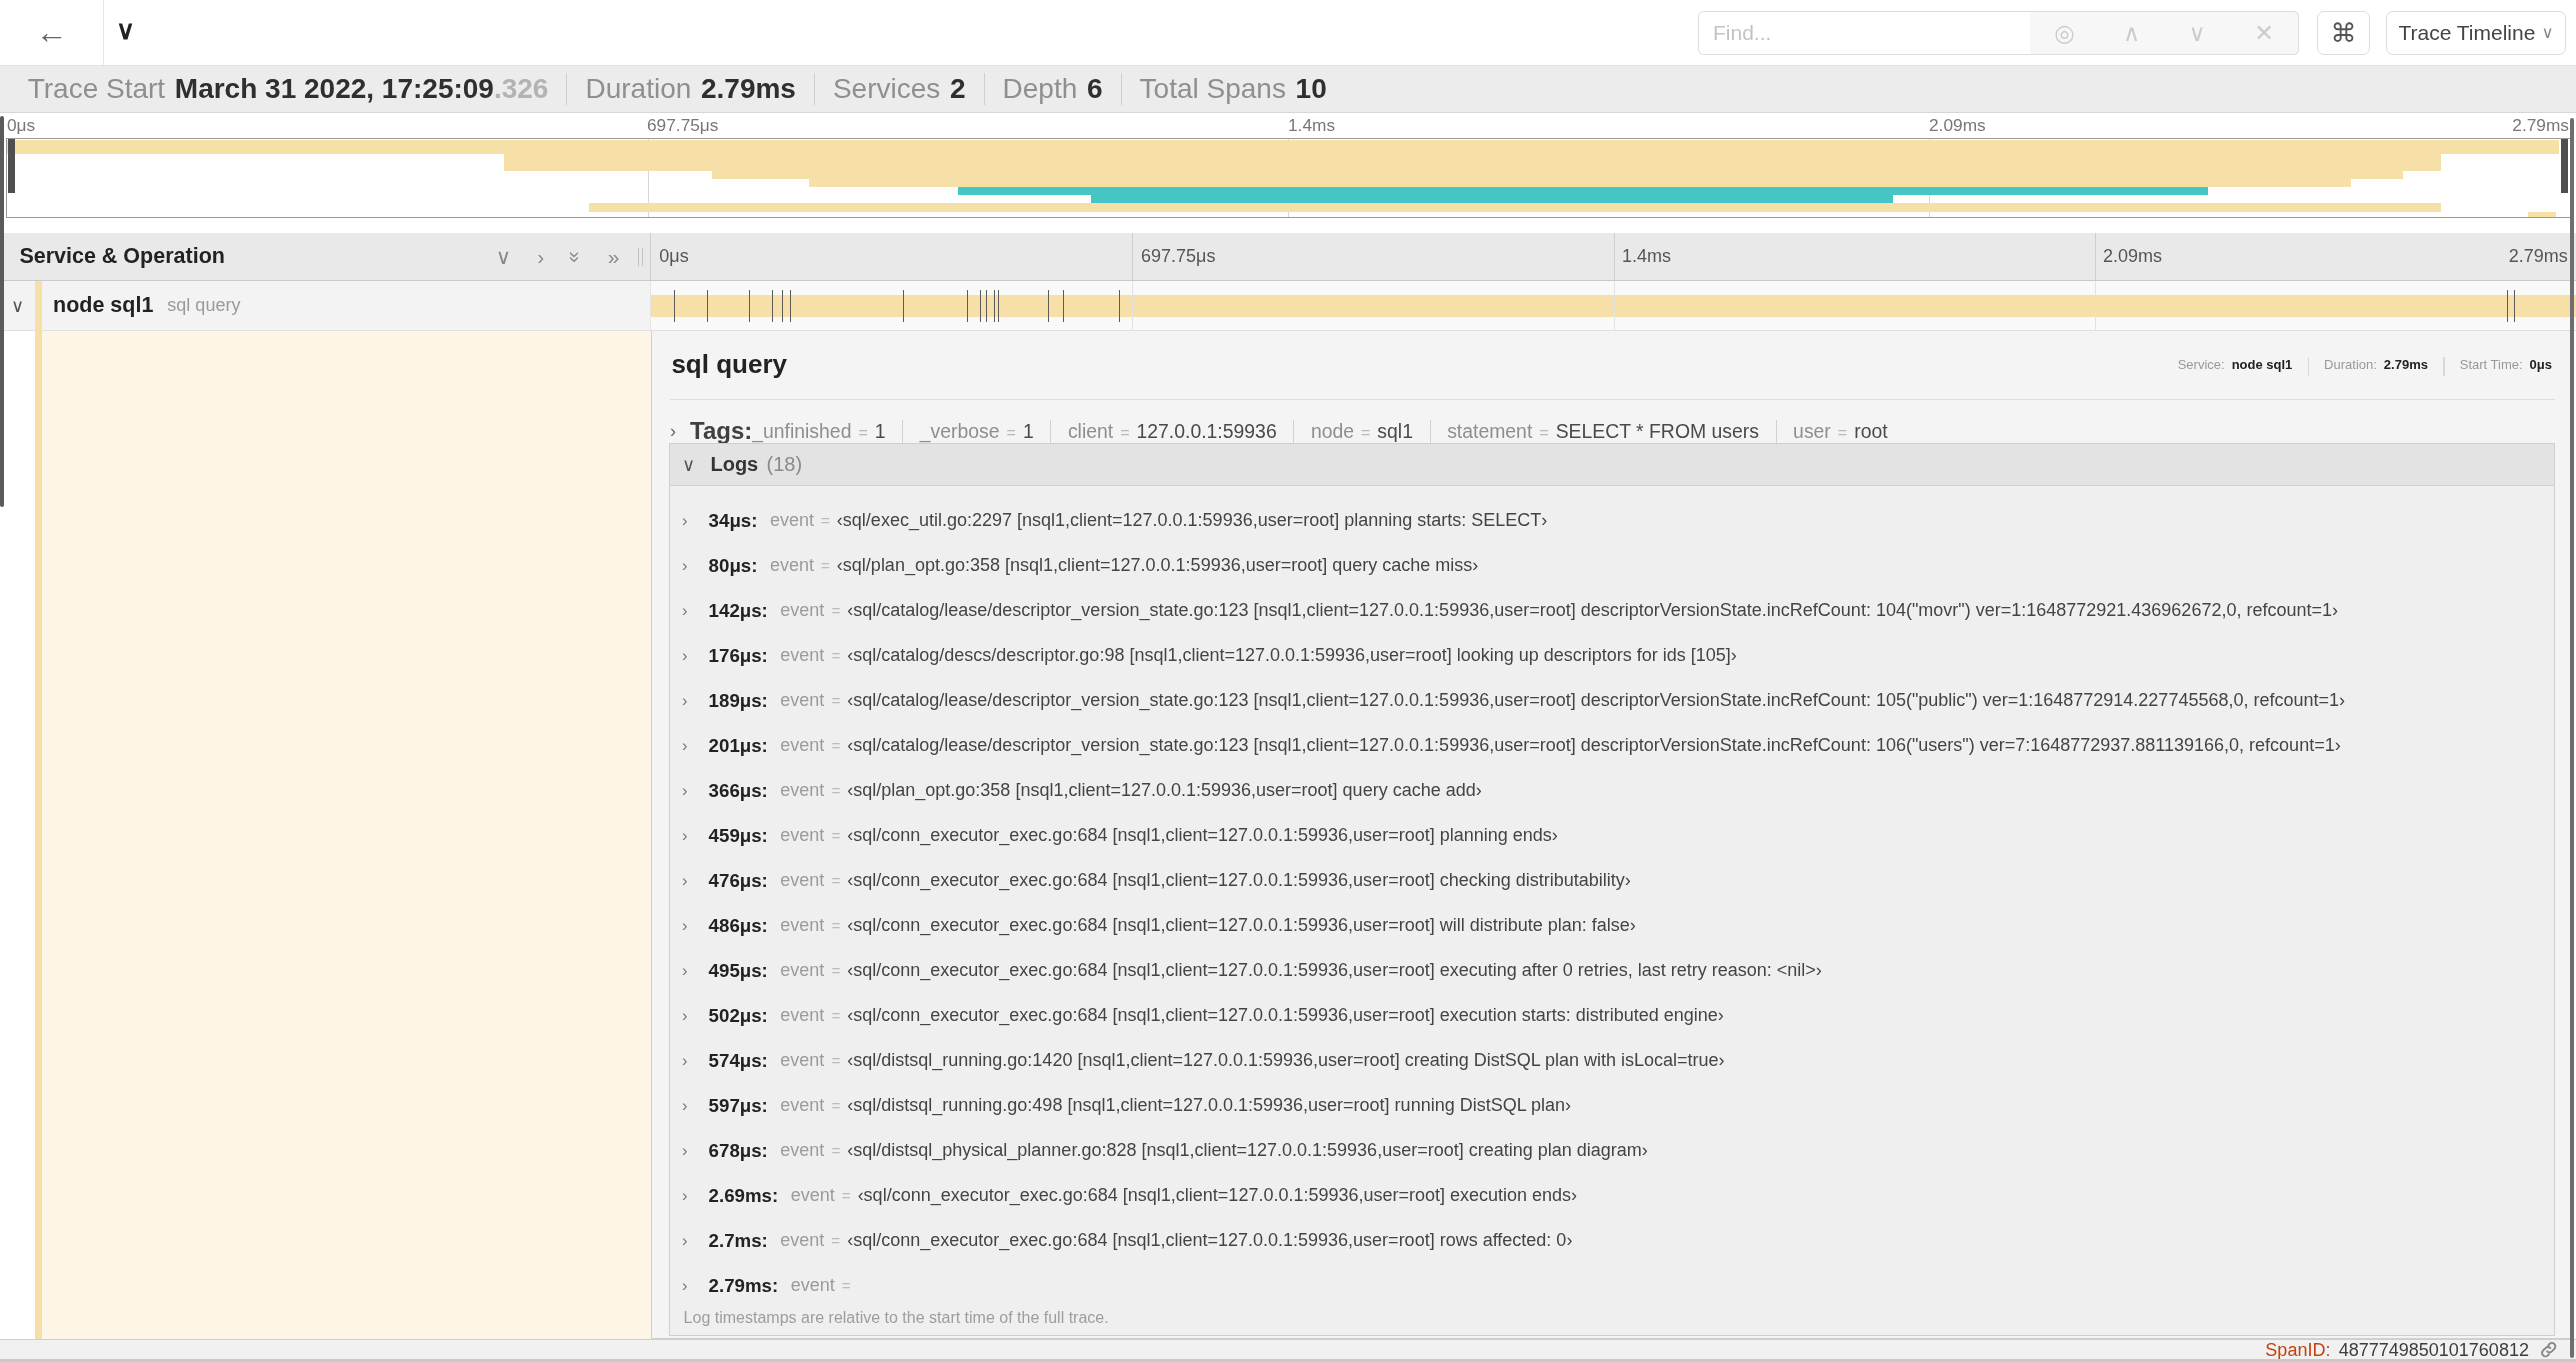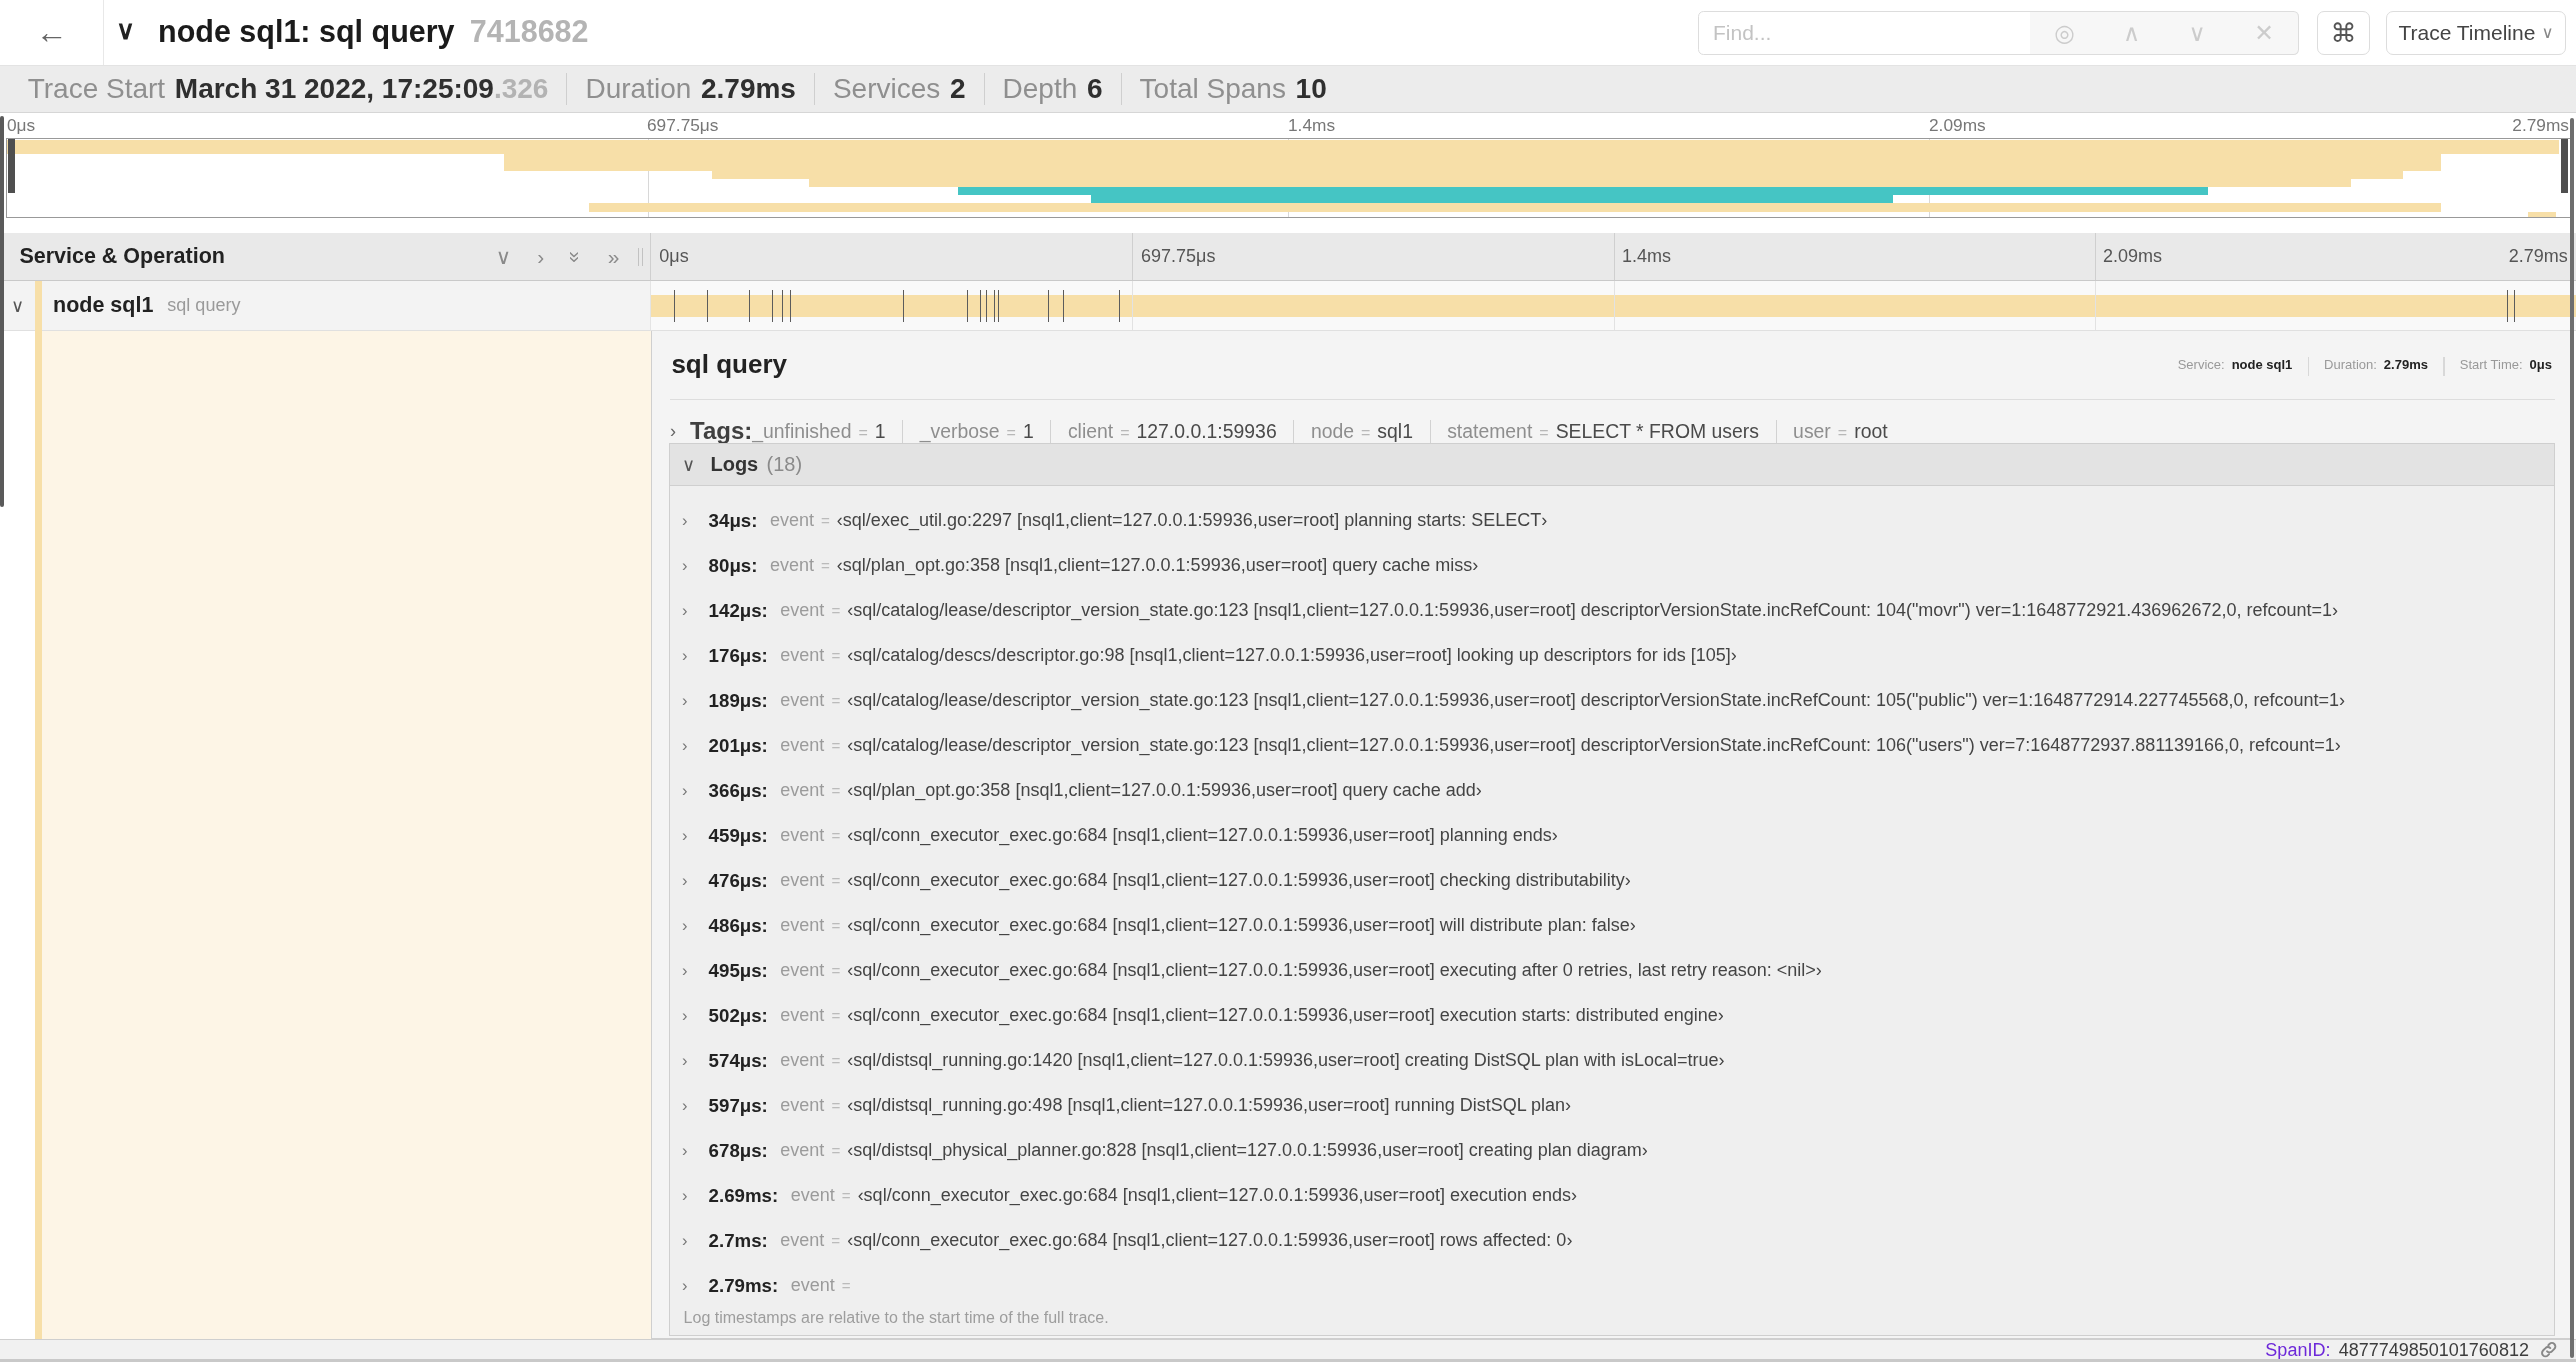--- a/index.html
+++ b/index.html
@@ -90,39 +90,36 @@
   .log-row { position:relative; height:45px; display:flex; align-items:center; white-space:nowrap; cursor:pointer; }
   .log-chevron { font-size:16.6px; color:#777; margin:0 12.5px 0 12.5px; width:14px; }
   .log-time { font-size:18.7px; font-weight:bold; color:#222; margin-right:12.5px; }
   .log-field { font-size:18px; color:#9b9b9b; }
   .log-eq { font-size:15.2px; color:#bbb; margin:0 7px; }
   .log-value { font-size:18px; color:#444; }
   #logs-footnote { position:absolute; left:14px; bottom:8.3px; font-size:16px; color:#9d9d9d; }
 
   
   #footer { left:0; top:1339px; width:2576px; height:21px; background:#f1f1f1; border-top:1.4px solid #cfcfcf; display:flex; align-items:center; justify-content:flex-end; padding-right:18px; }
-  #spanid-label { font-size:18px; color:#6d28d9; margin-right:8.3px; }
+  #spanid-label { font-size:18px; color:#c2410c; margin-right:8.3px; }
   #spanid-value { font-size:18px; color:#3d3d3d; }
   #link-icon { margin-left:9.7px; cursor:pointer; display:flex; align-items:center; }
 
   #bottom-edge { left:0; top:1359px; width:2576px; height:4.2px; background:#c9c9c9; }
   #scrollbar-right { left:2570px; top:118px; width:3.5px; height:1240px; background:#6e6e6e; border-radius:2.1px; }
   #scrollbar-left { left:0; top:116px; width:3.5px; height:391px; background:#5a5a5a; border-radius:2.1px; }
 </style>
 </head>
 <body>
 
 <div id="topbar" class="abs">
   <div id="back-btn" class="abs">
     <span>←</span>
   </div>
   <span id="title-chevron" class="abs">∨</span>
-  <div id="page-title" class="abs">
-    <span>node sql1: sql query</span><span id="trace-id">7418682</span>
-  </div>
   <input id="find-input" class="abs" placeholder="Find..." style="">
   <div id="find-tools" class="abs">
     <span>◎</span>
     <span>∧</span>
     <span>∨</span>
     <span>✕</span>
   </div>
   <div id="cmd-btn" class="abs">
     <span>⌘</span>
   </div>

